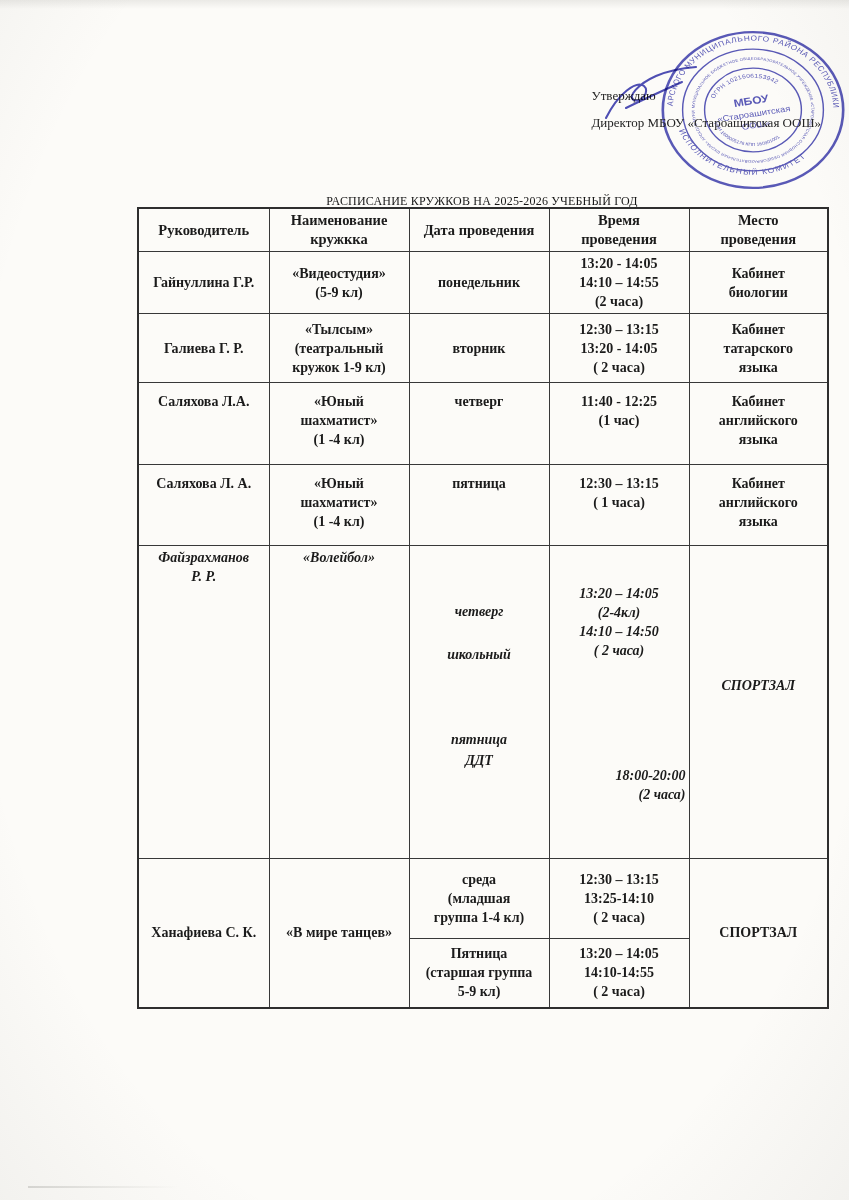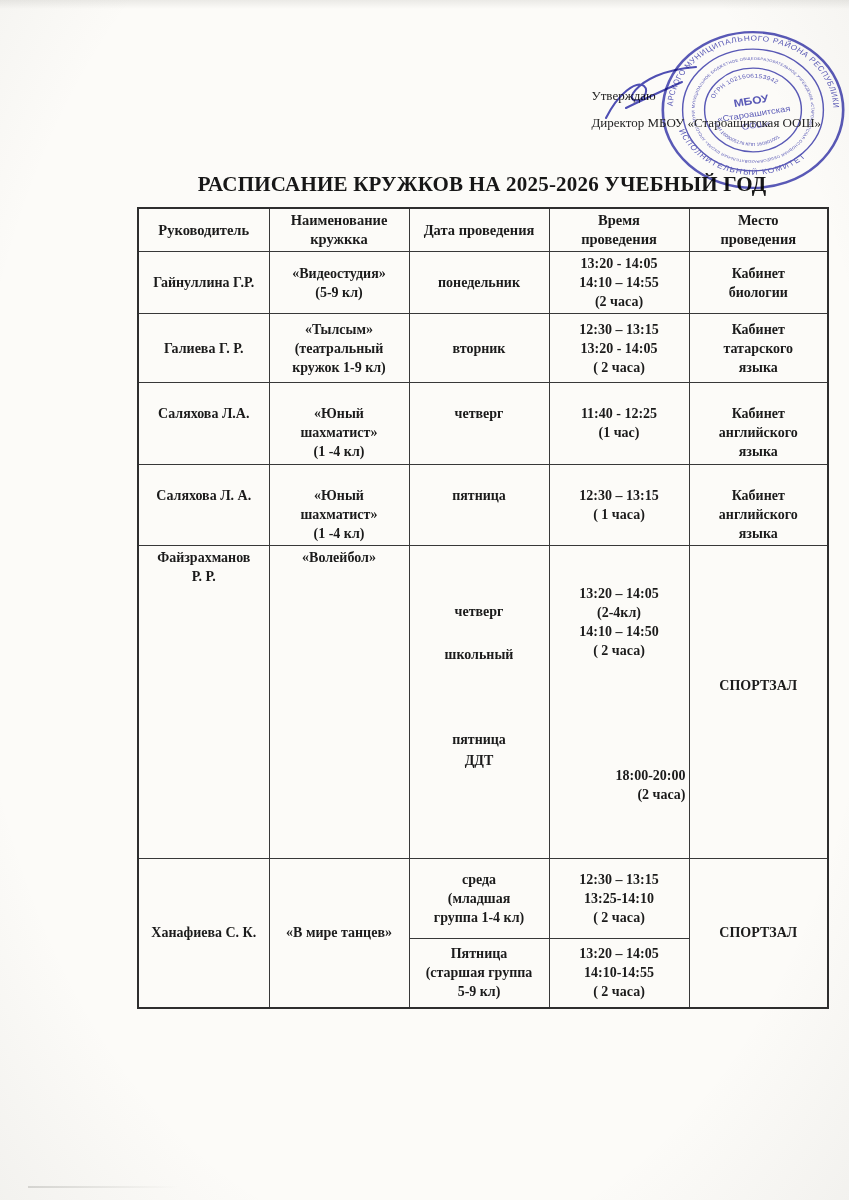--- a/index.html
+++ b/index.html
@@ -17,34 +17,34 @@
   .scan-bottom-mark{position:absolute;top:1186px;left:28px;width:150px;height:2px;
     background:linear-gradient(to right, rgba(130,130,125,.28), rgba(130,130,125,0));}
 
   
   .approval{position:absolute;top:87px;right:28px;text-align:left;
     font-size:13px;line-height:17px;color:#242424;z-index:3;}
   .approval .l1{margin-bottom:10px;}
   .approval .l2{margin-bottom:16px;}
 
   
-  .doc-title{position:absolute;top:172px;left:137px;width:690px;text-align:center;
-    font-size:21px;font-weight:700;letter-spacing:.2px;color:#171717;}
+  .doc-title{position:absolute;top:194px;left:137px;width:690px;text-align:center;
+    font-size:12px;font-weight:400;letter-spacing:.2px;color:#171717;}
 
   
   .sched{position:absolute;top:207px;left:137px;width:690px;
     border-collapse:collapse;table-layout:fixed;
     font-size:14px;font-weight:700;line-height:19px;color:#1b1b1b;}
   .sched td,.sched th{border:1.6px solid #383838;padding:2px 3px;text-align:center;
     vertical-align:middle;font-weight:700;overflow:hidden;}
   .sched{border:2.5px solid #2e2e2e;}
   .pre{white-space:pre-line;}
   .sched th{font-size:14.5px;}
-  tr.r3 td, tr.r4 td{vertical-align:top;padding-top:21px;}
-  tr.r5 td{vertical-align:top;}
+  tr.r3 td, tr.r4 td{vertical-align:top;padding-top:9px;}
+  tr.r5 td{vertical-align:top;font-style:italic;}
   .pt12{padding-top:12px;}
   .r5day1{margin-top:54px;}
   .r5day2{margin-top:24px;}
   .r5day3{margin-top:66px;}
   .r5day4{margin-top:2px;}
   .r5time1{margin-top:36px;}
   .r5time2{margin-top:106px;text-align:right;}
   .r5place-wrap{position:relative;height:100%;}
   .r5place{margin-top:128px;}
 

